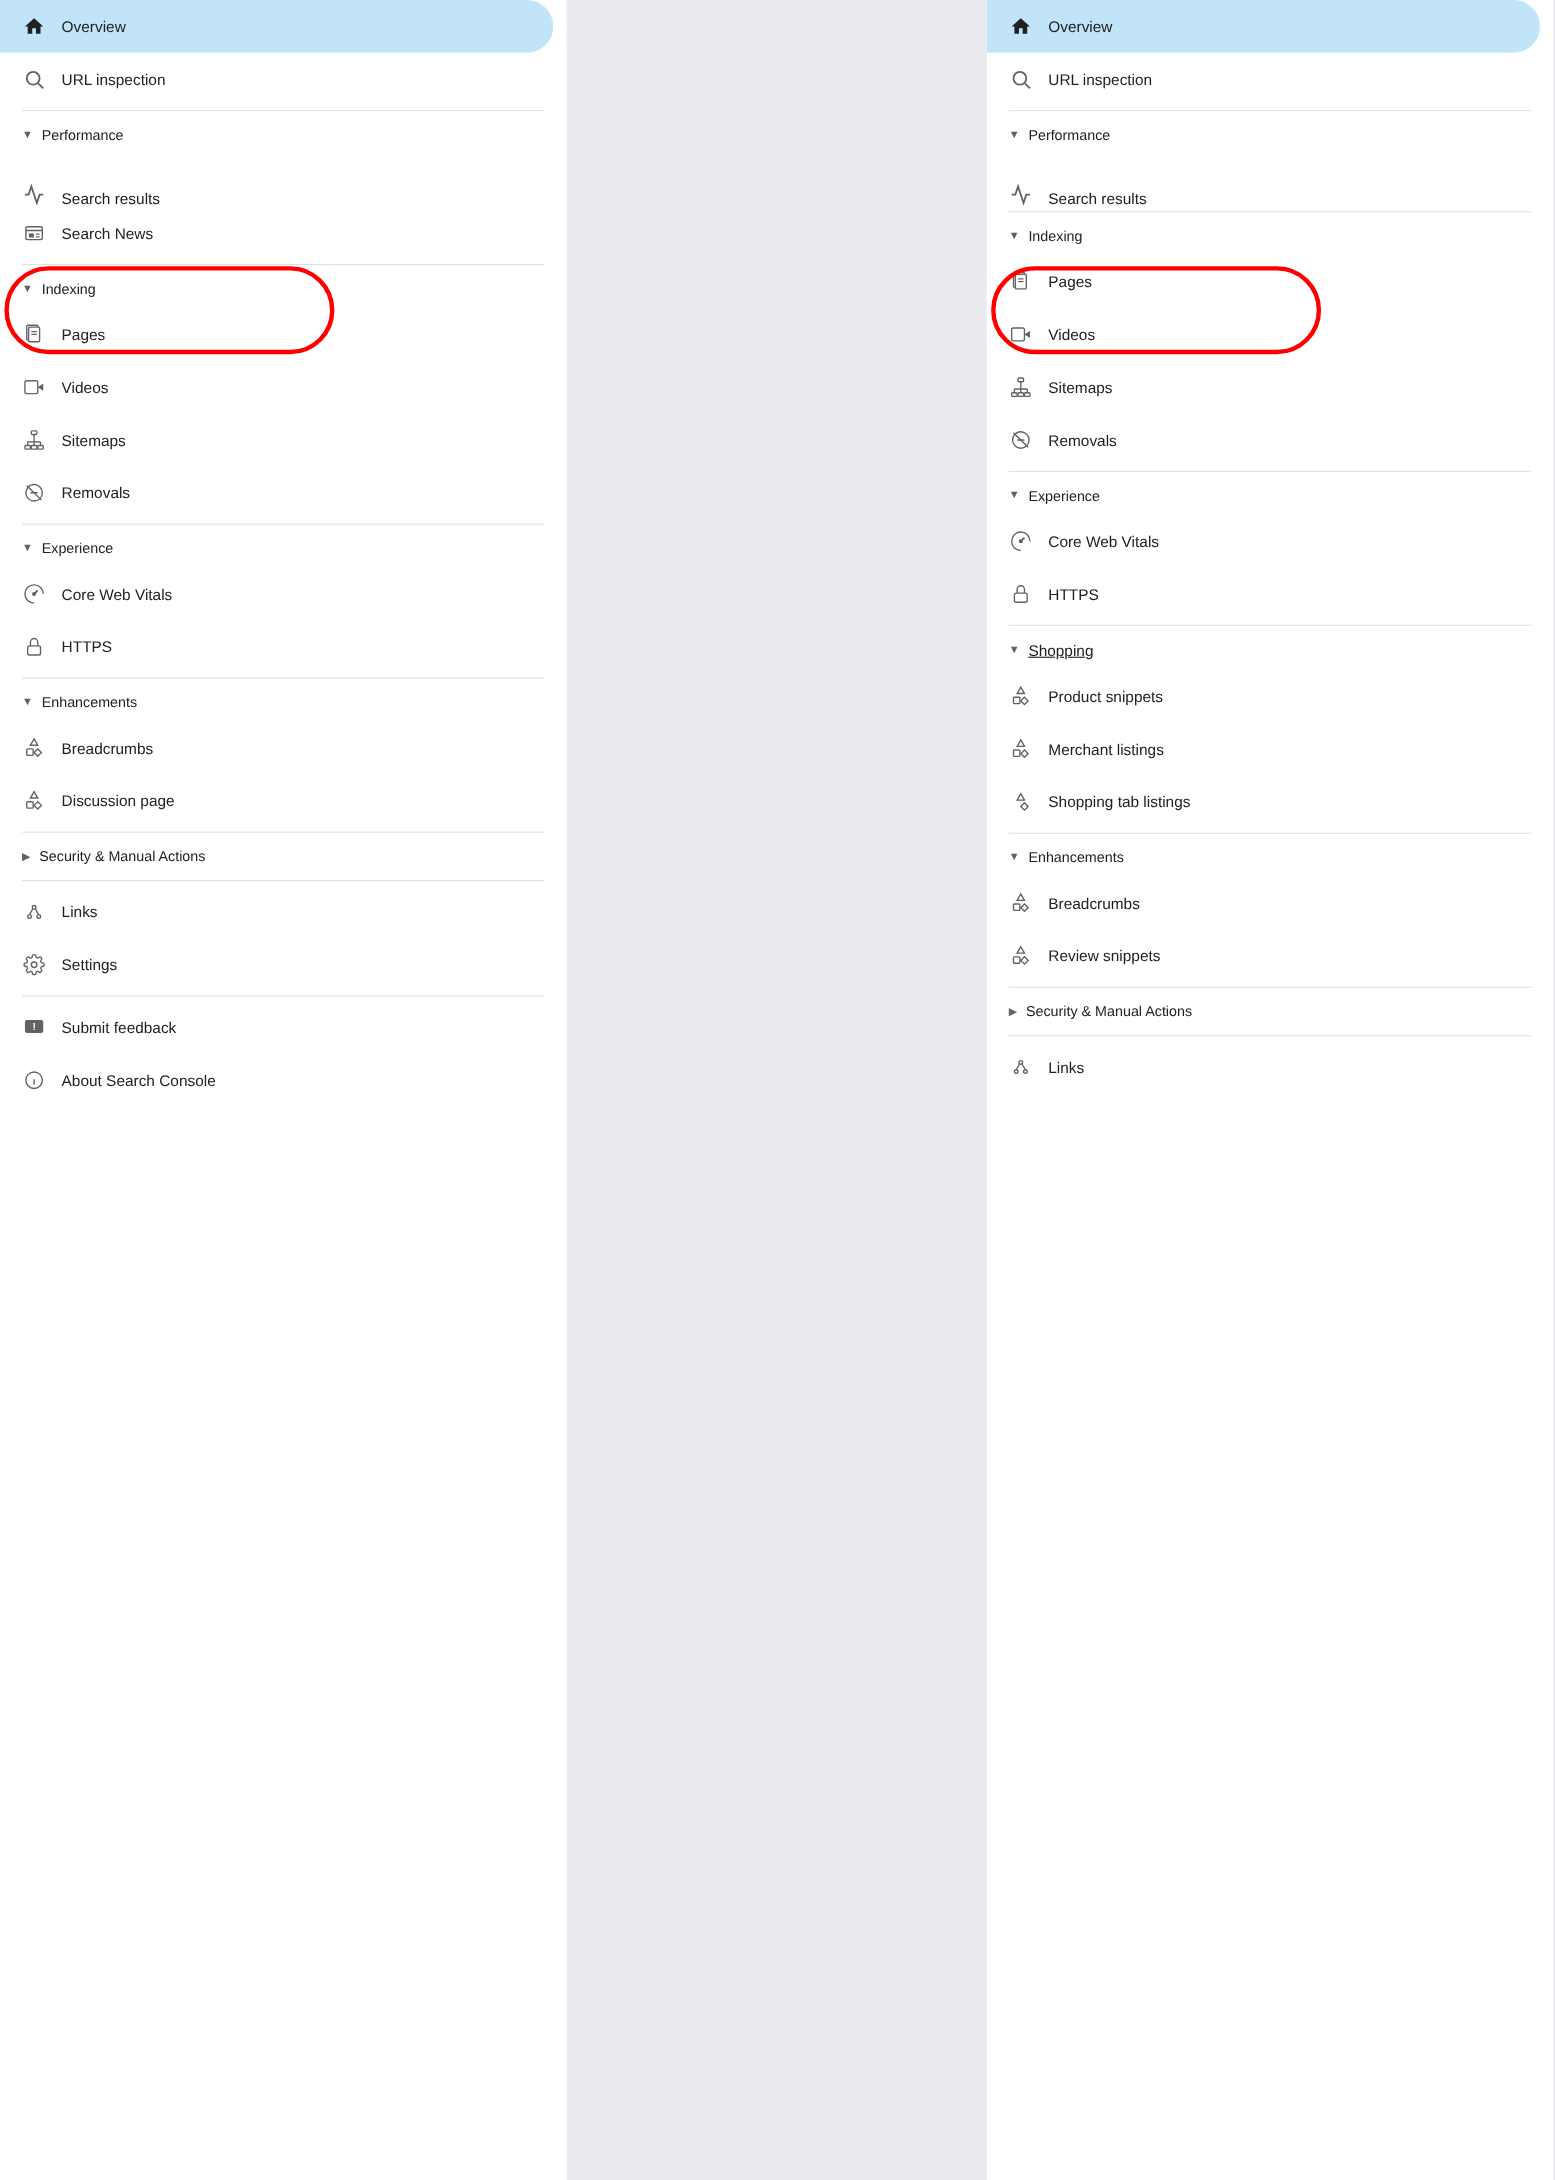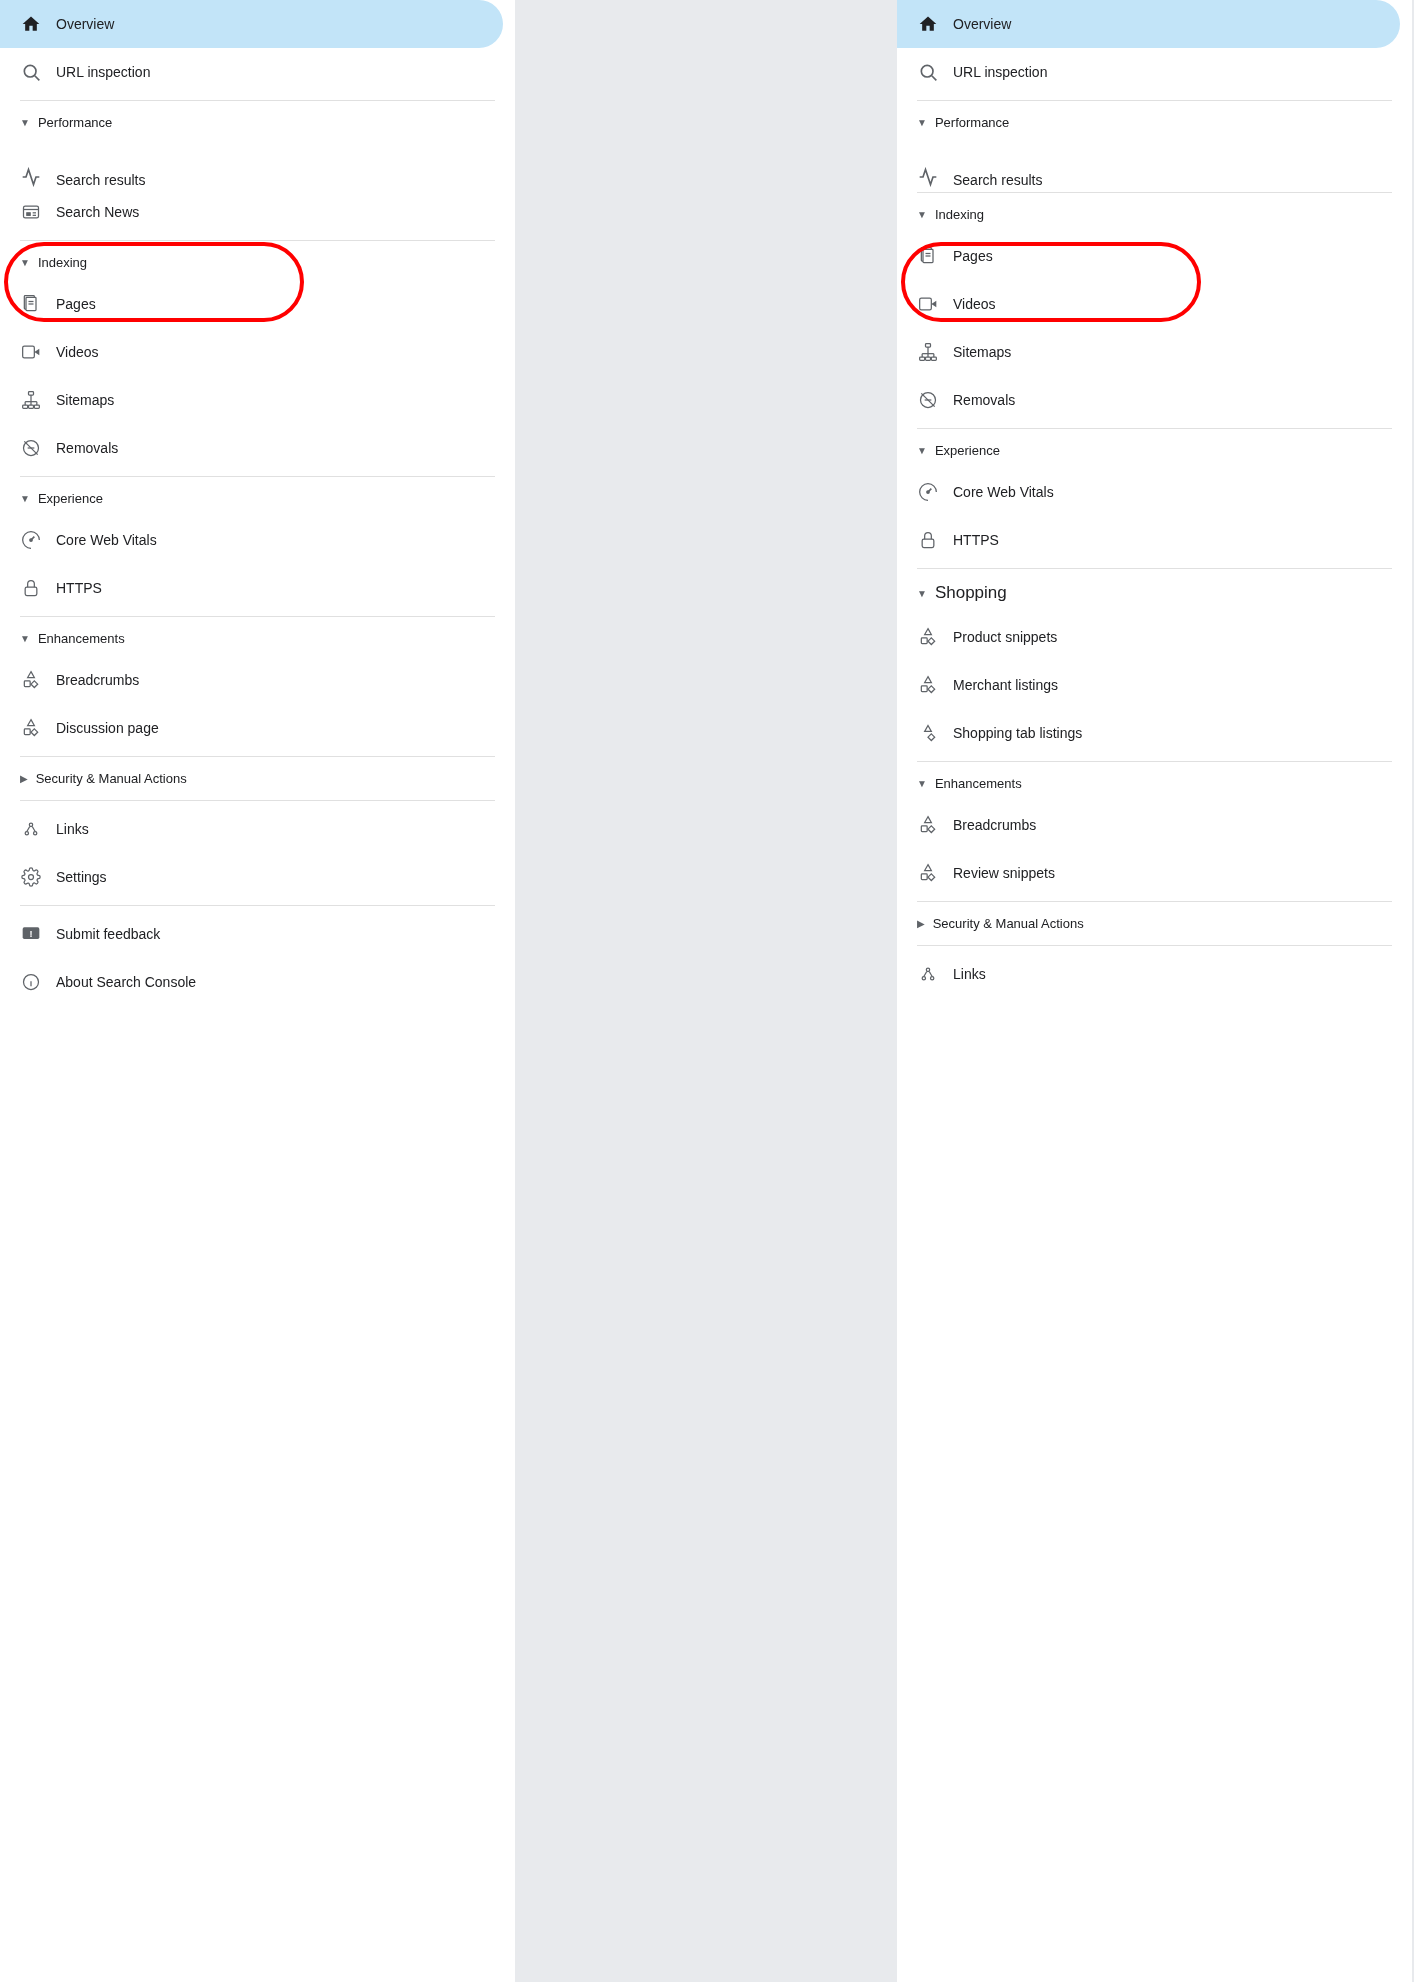--- a/index.html
+++ b/index.html
@@ -392,21 +392,21 @@
           <svg width="20" height="20" viewBox="0 0 24 24" fill="none" stroke="#5f6368" stroke-width="1.5">
             <rect x="5" y="11" width="14" height="10" rx="2"></rect>
             <path d="M8 11V7a4 4 0 0 1 8 0v4"></path>
           </svg>
         </div>
         <span class="label">HTTPS</span>
       </div>
       <hr class="divider">
       <div class="section-header">
         <span class="arrow">▼</span>
-        <span style="font-size:17px;color:#202124;font-weight:500;">Shopping</span>
+        <span style="font-size:14px;color:#202124;font-weight:500;text-decoration:underline;">Shopping</span>
       </div>
       <div class="sidebar-item">
         <div class="icon">
           <svg width="20" height="20" viewBox="0 0 24 24" fill="none" stroke="#5f6368" stroke-width="1.5">
             <path d="M12 2l4 7H8z"></path>
             <rect x="4" y="13" width="7" height="7" rx="1"></rect>
             <polygon points="16,13 20,17 16,21 12,17" fill="none" stroke="#5f6368" stroke-width="1.5"></polygon>
           </svg>
         </div>
         <span class="label">Product snippets</span>

